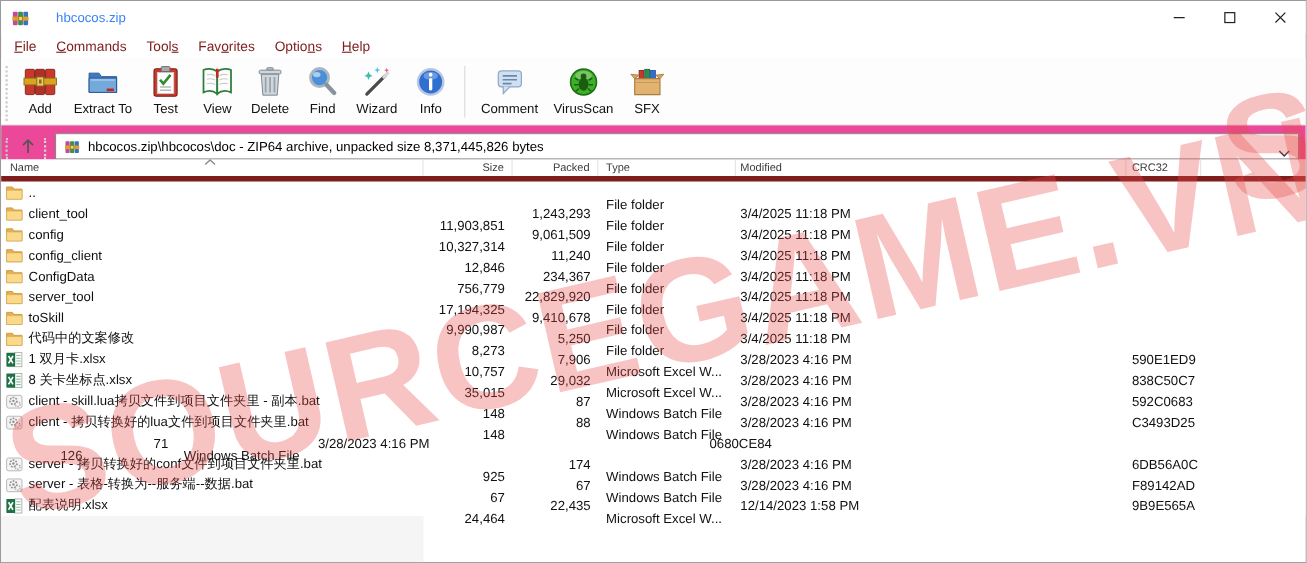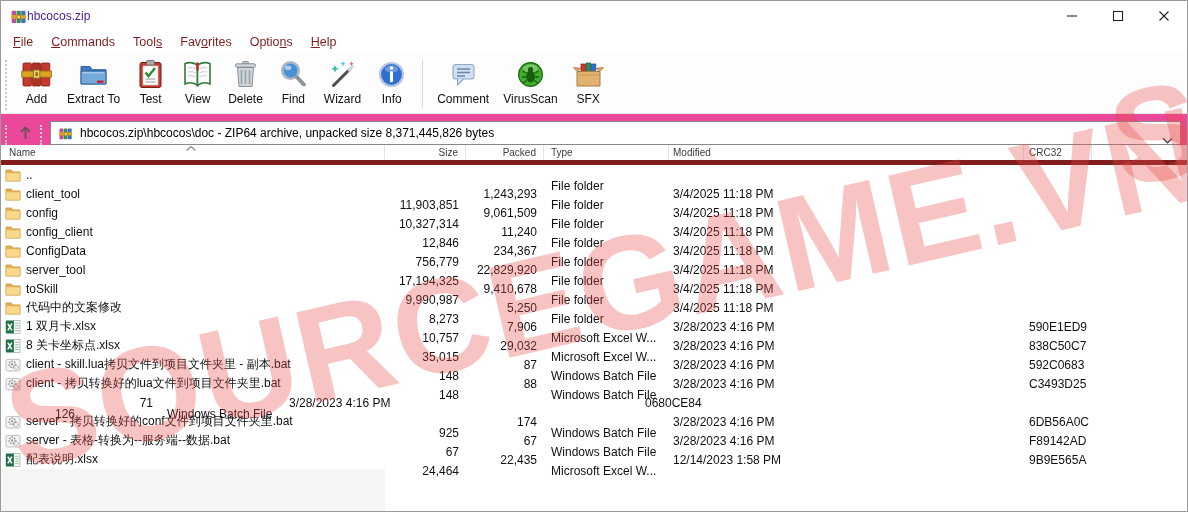--- a/index.html
+++ b/index.html
@@ -8,21 +8,21 @@
     font-family: "Liberation Sans", "DejaVu Sans", sans-serif;
     background:#e8e8e8; position:relative; overflow:hidden;
   }
   .window {
     position:absolute; inset:0; background:#fff;
     border:1px solid #9a9a9a; overflow:hidden;
   }
   
   .titlebar { height:30px; display:flex; align-items:center; padding-left:9px; background:#fff; }
   .title-icon { width:17px; height:17px; flex:0 0 auto; }
-  .title-text { margin-left:0; font-size:12px; color:#4c1d95; }
+  .title-text { margin-left:24px; font-size:12px; color:#3b82f6; }
   .win-controls { margin-left:auto; display:flex; height:30px; }
   .win-btn { width:46px; height:30px; display:flex; align-items:center; justify-content:center; background:transparent; border:none; cursor:pointer; }
   .win-btn svg { width:12px; height:12px; stroke:#222; fill:none; stroke-width:1.1; }
   
   .menubar { height:22px; display:flex; align-items:center; padding-left:3px; }
   .menu-item { font-size:12.5px; color:#7f1d1d; padding:2px 9px; cursor:default; }
   .menu-item u { text-decoration:underline; }
   
   .toolbar { height:61px; display:flex; align-items:flex-start; padding-top:4px; background:#fdfdfd; border-bottom:1px solid #e4e4e4; }
   .grip { width:5px; align-self:stretch; border-left:2px dotted #c9c9c9; margin:3px 3px 3px 4px; }

